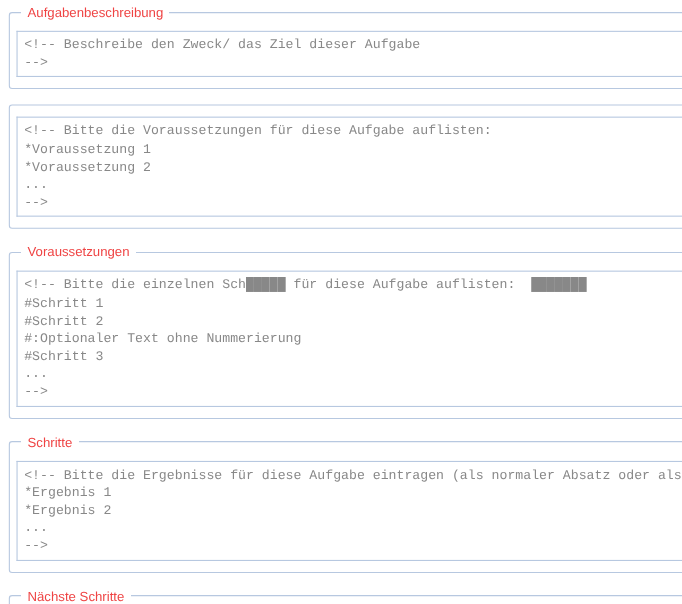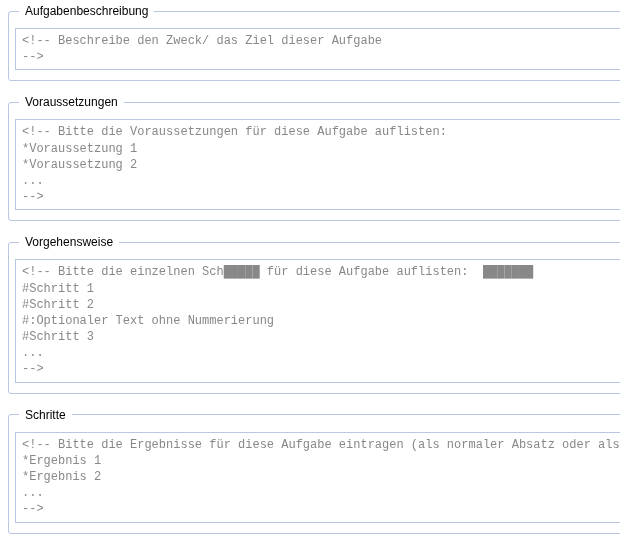--- a/index.html
+++ b/index.html
@@ -13,21 +13,21 @@
     overflow: hidden;
   }
   fieldset {
     border: 1px solid #b7c8e0;
     border-radius: 3px;
     margin: 0 0 14px 0;
     padding: 8px 0 10px 0;
   }
   legend {
     font-size: 12px;
-    color: #000000;
+    color: #ef4444;
     padding: 0 6px;
     margin-left: 10px;
   }
   pre.codebox {
     font-family: "Courier New", Courier, monospace;
     font-size: 12px;
     line-height: 1.35;
     color: #888888;
     background: #ffffff;
     border: 1px solid #b7c8e0;
@@ -41,30 +41,29 @@
 </head>
 <body>
 
 <fieldset>
   <legend>Aufgabenbeschreibung</legend>
   <pre class="codebox">&lt;!-- Beschreibe den Zweck/ das Ziel dieser Aufgabe
 --&gt;</pre>
 </fieldset>
 
 <fieldset>
-  <legend>Voraussetzungen</legend>
   <pre class="codebox">&lt;!-- Bitte die Voraussetzungen für diese Aufgabe auflisten:
 *Voraussetzung 1
 *Voraussetzung 2
 ...
 --&gt;</pre>
 </fieldset>
 
 <fieldset>
-  <legend>Vorgehensweise</legend>
+  <legend>Voraussetzungen</legend>
   <pre class="codebox">&lt;!-- Bitte die einzelnen Sch█████ für diese Aufgabe auflisten:  ███████
 #Schritt 1
 #Schritt 2
 #:Optionaler Text ohne Nummerierung
 #Schritt 3
 ...
 --&gt;</pre>
 </fieldset>
 
 <fieldset>

